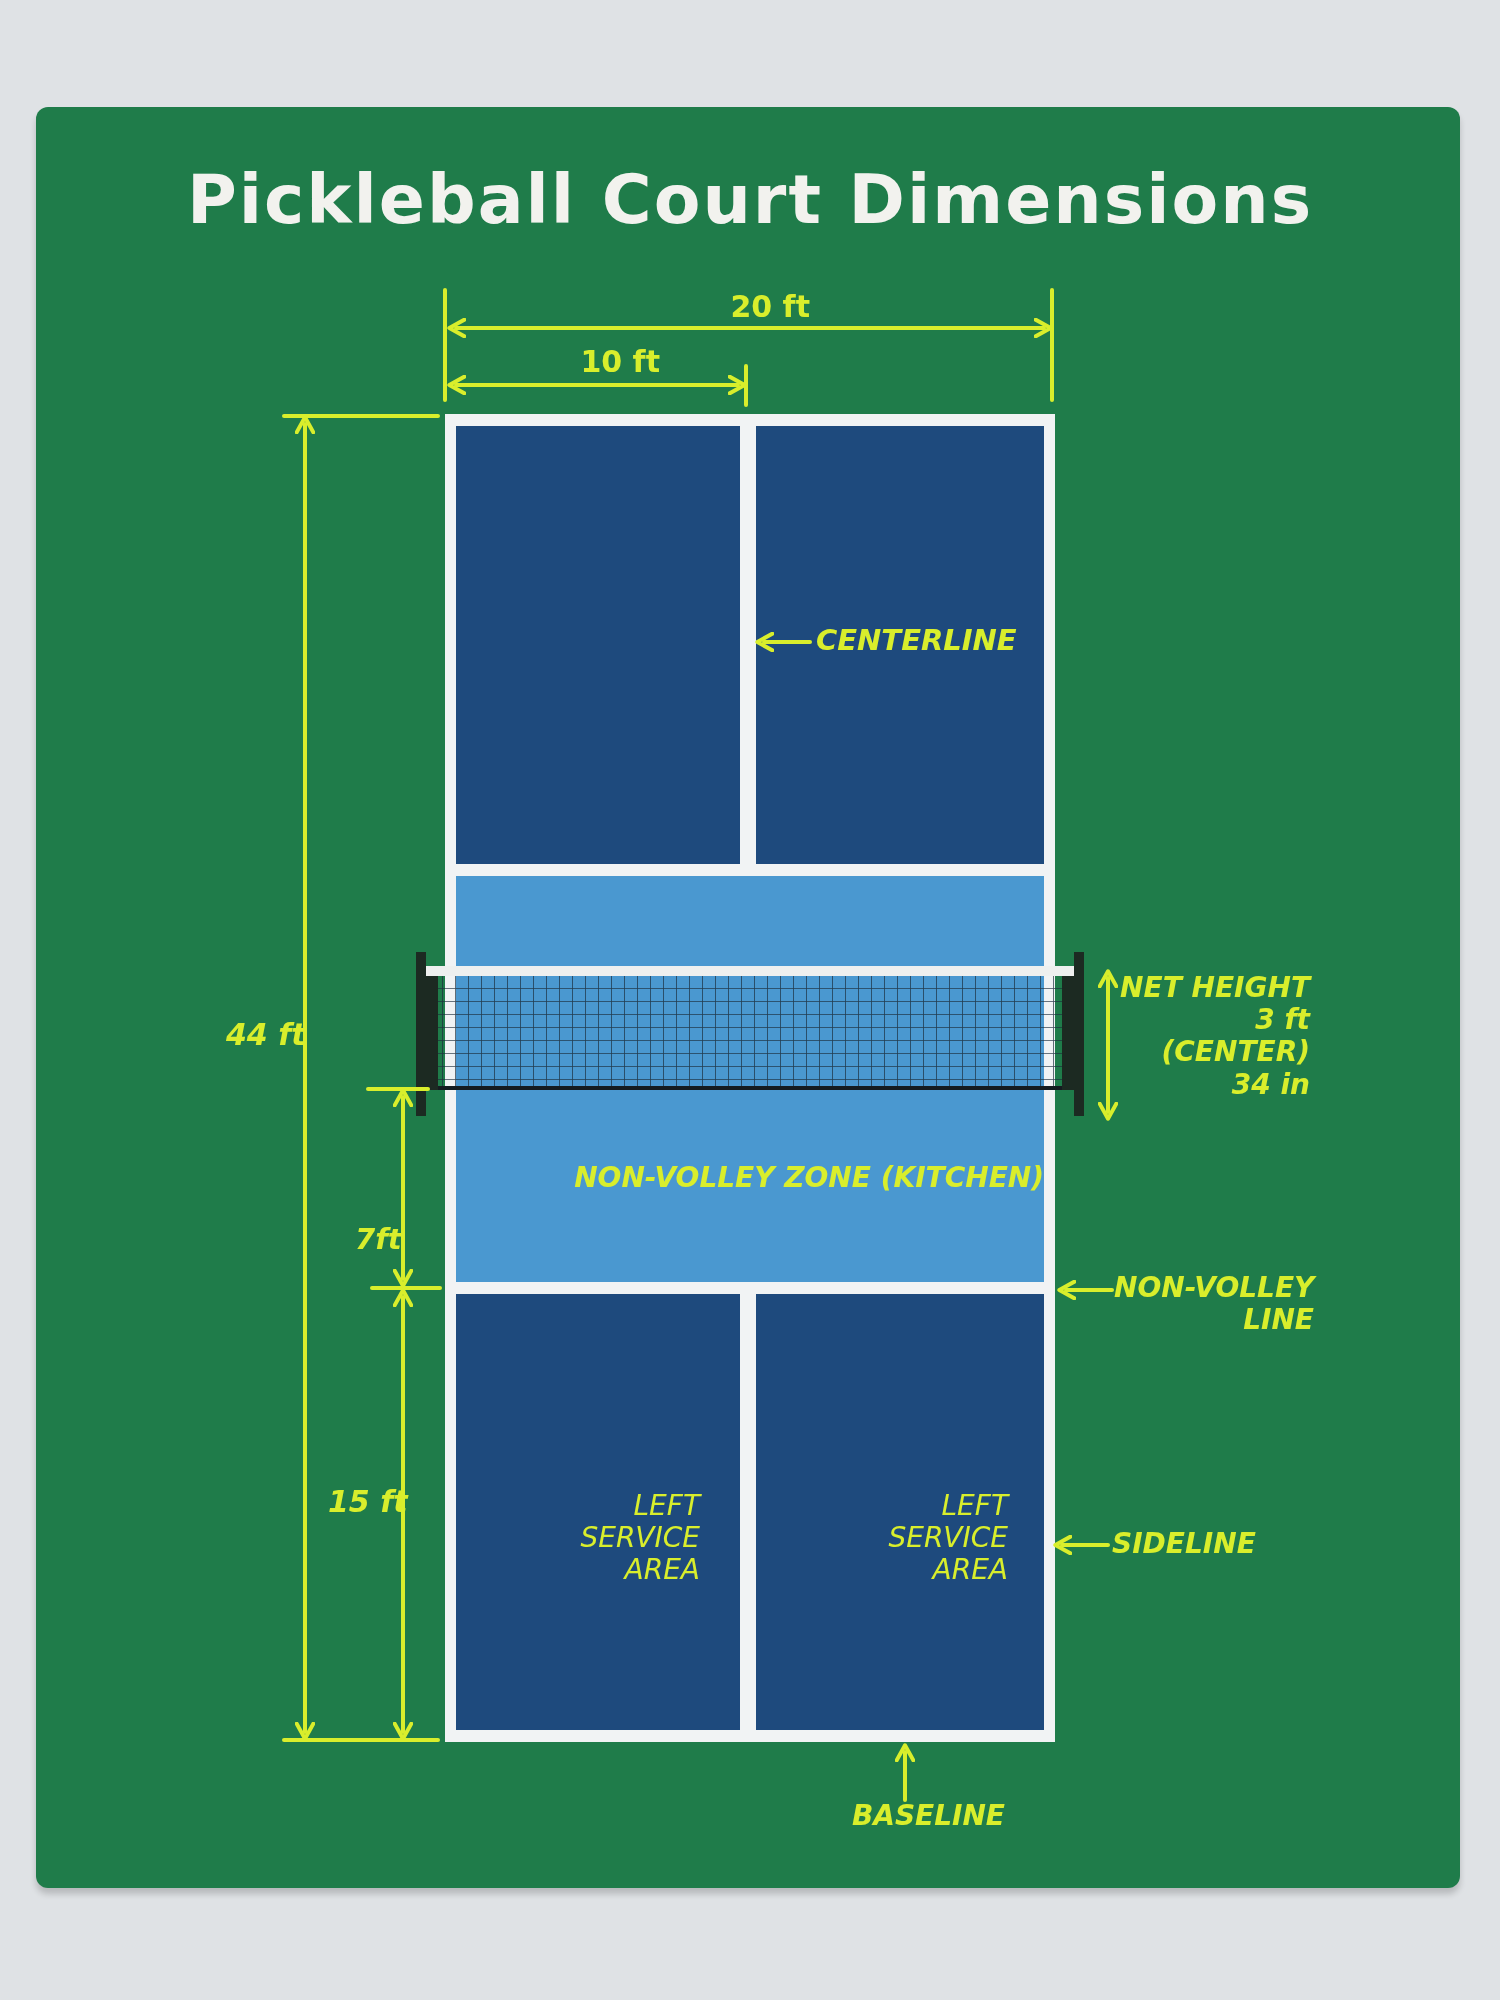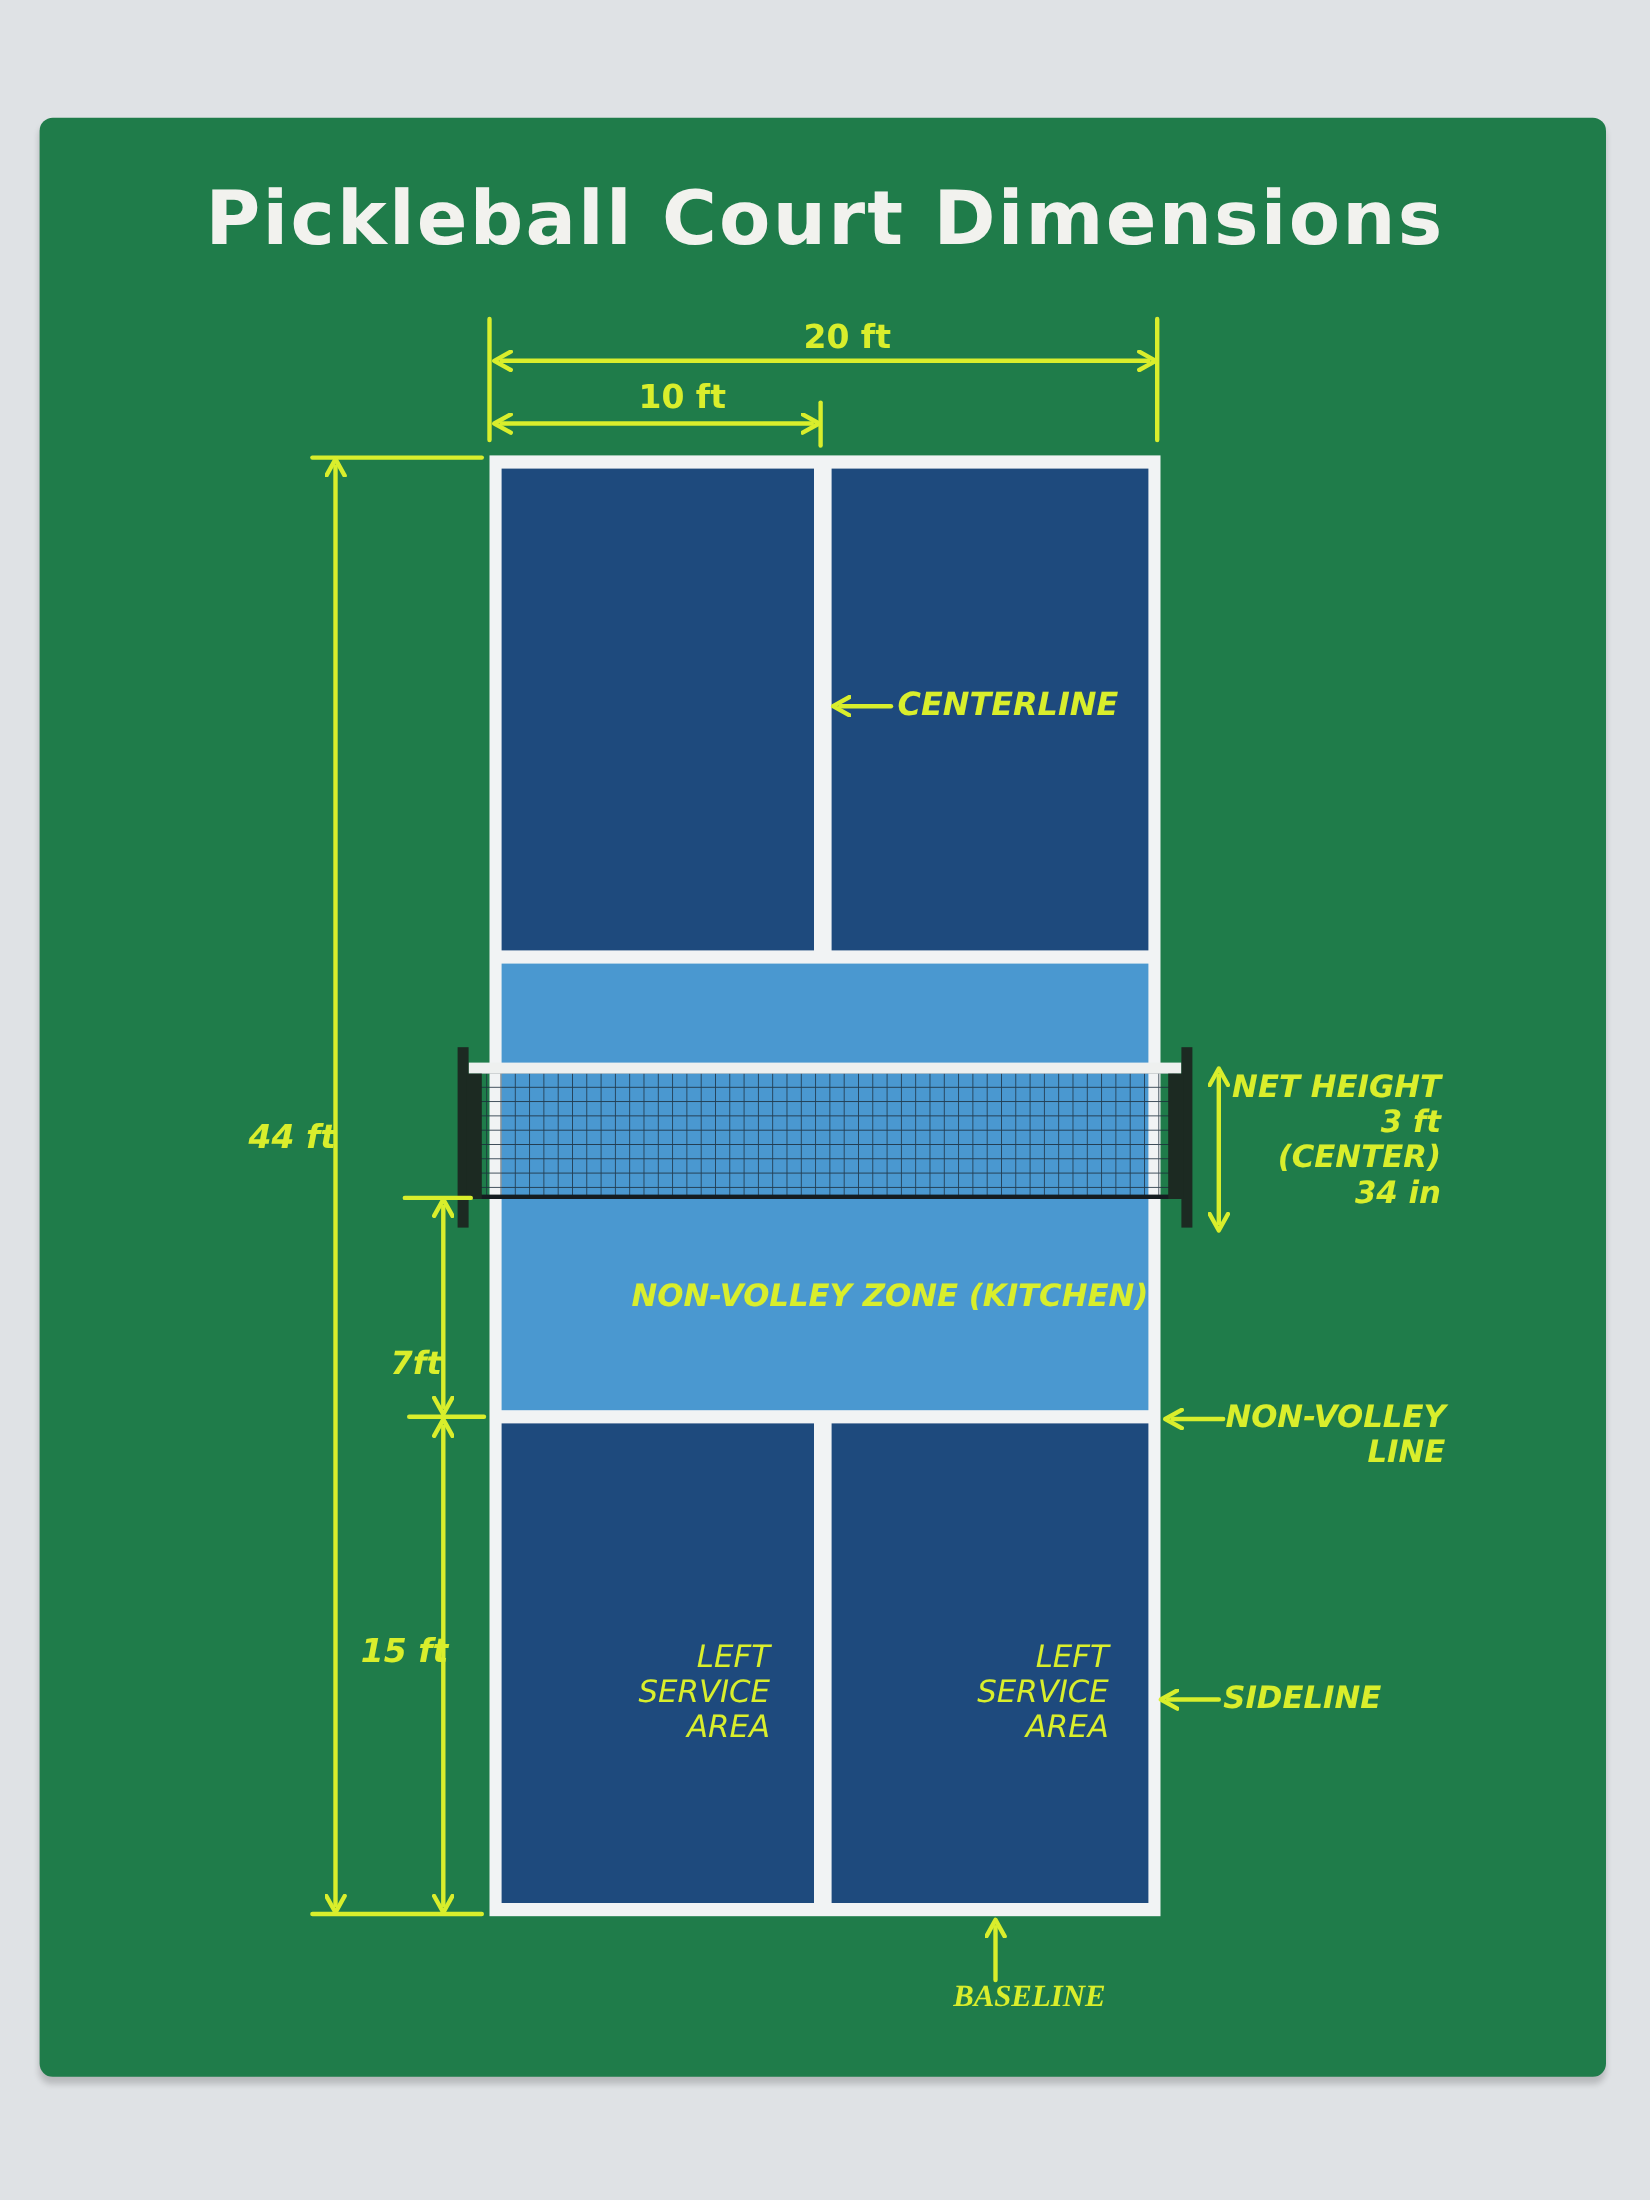--- a/index.html
+++ b/index.html
@@ -100,13 +100,13 @@
   <div>SERVICE</div>
   <div>AREA</div>
 </div>
 <div class="lbl center" style="left:808px; top:1490px; width:200px; font-size:28px; font-weight:normal;">
   <div>LEFT</div>
   <div>SERVICE</div>
   <div>AREA</div>
 </div>
 
 <div class="lbl" style="left:1112px; top:1528px; font-size:28px;">SIDELINE</div>
-<div class="lbl center" style="left:805px; top:1800px; width:200px; font-size:28px;font-family:Liberation Serif, serif;">BASELINE</div>
+<div class="lbl center" style="left:805px; top:1800px; width:200px; font-size:28px;">BASELINE</div>
 
 </body></html>

